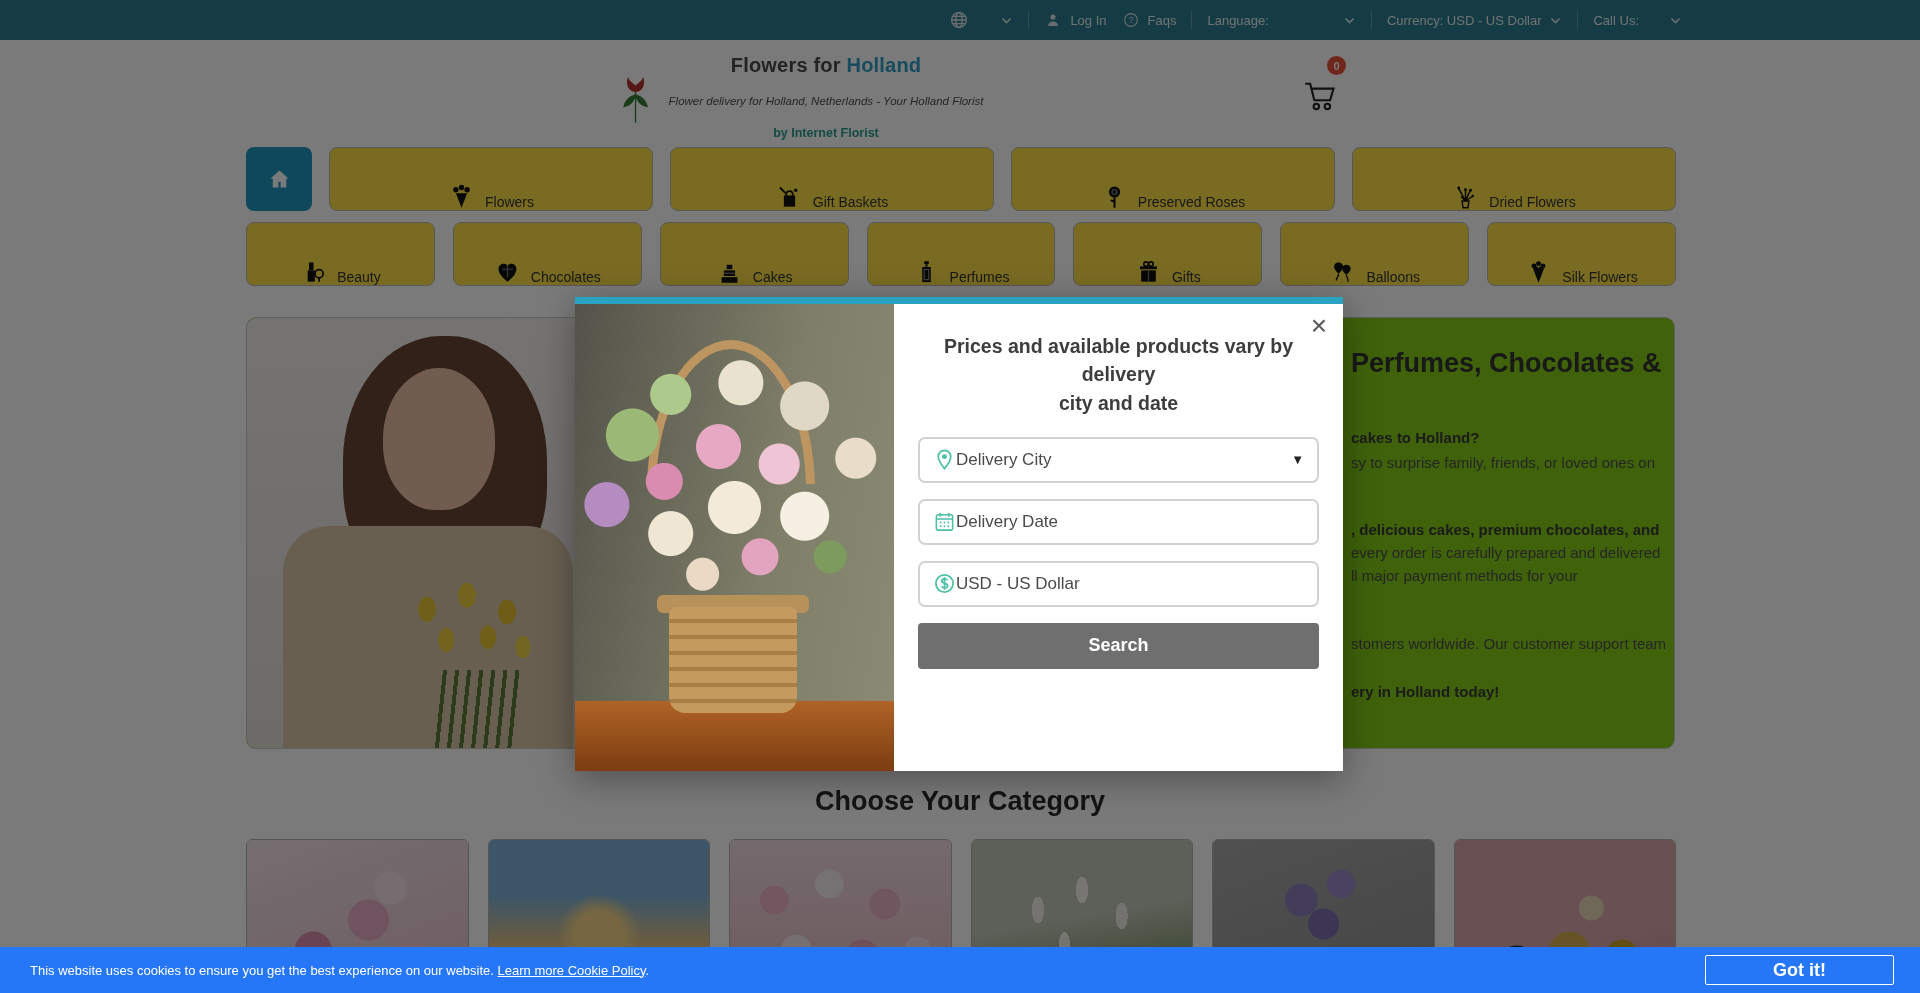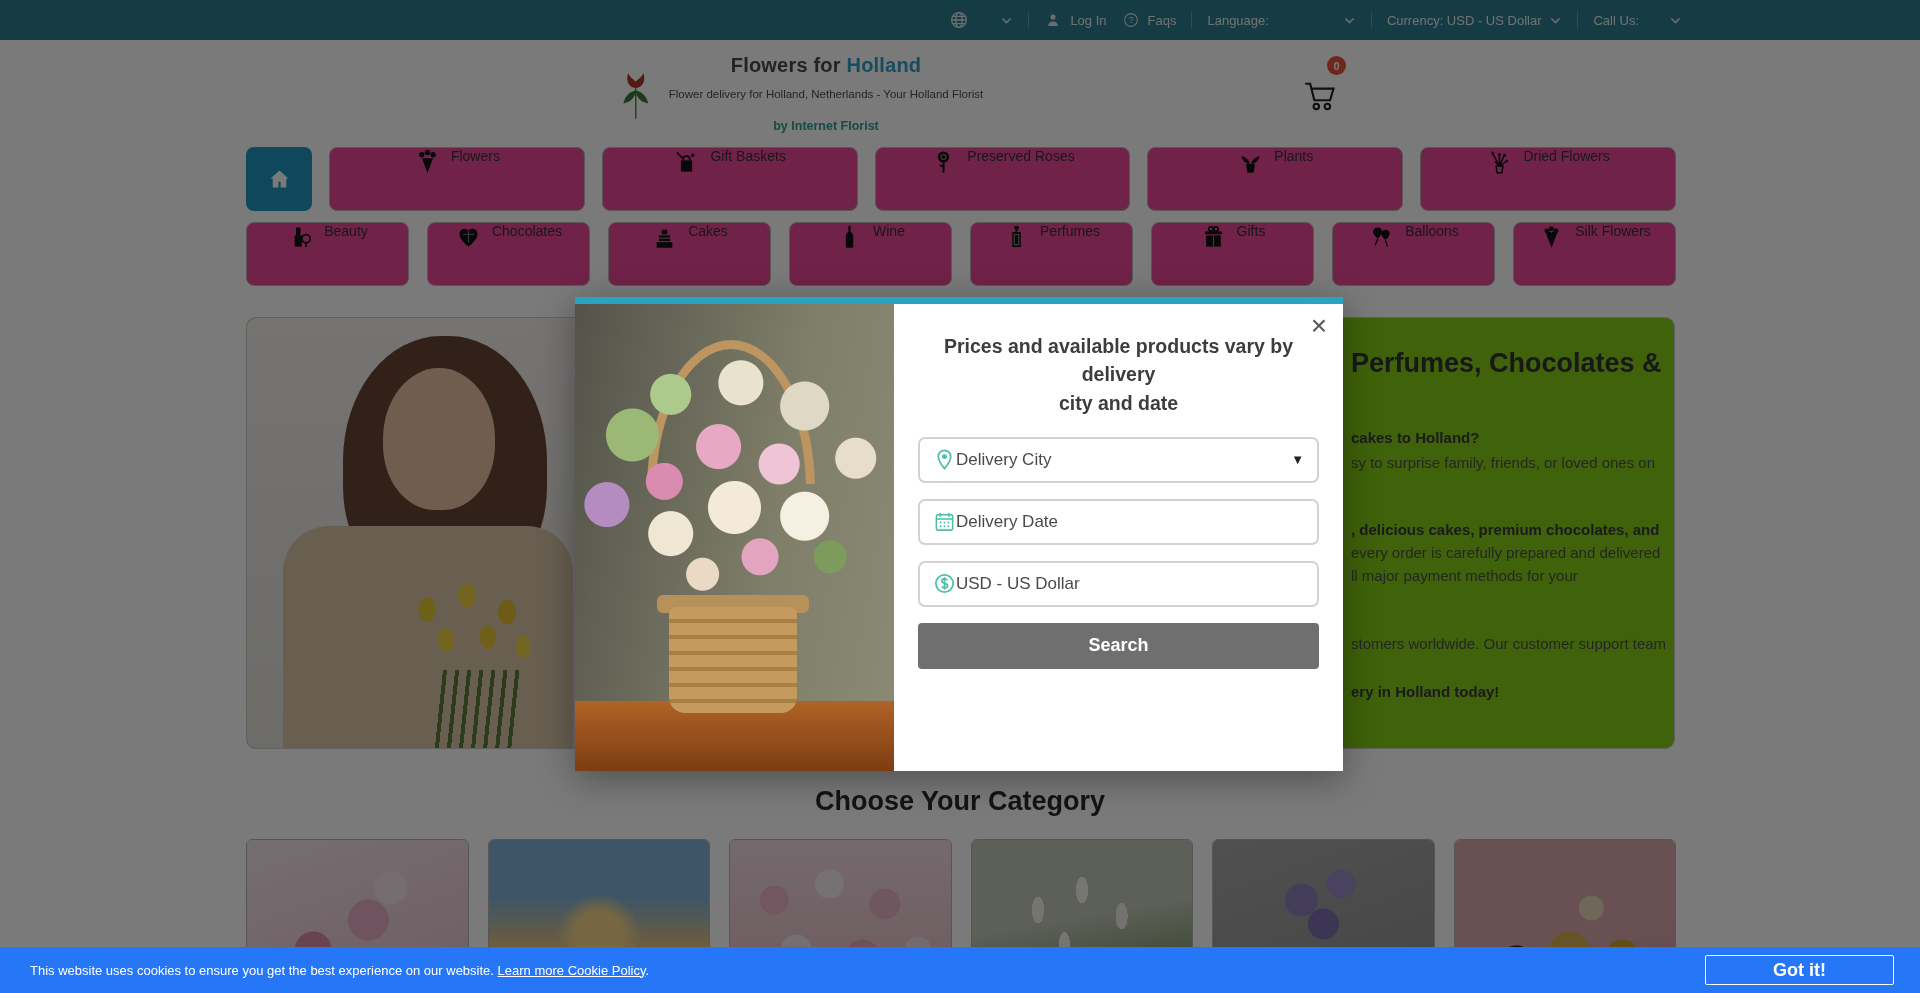--- a/index.html
+++ b/index.html
@@ -18,37 +18,37 @@
   .tb-ic-lg{width:22px;height:22px;display:block;}
   .chev{width:13px;height:13px;display:block;}
 
   
   .header{position:absolute;left:0;top:40px;width:1600px;height:88px;background:#fff;}
   .logo{position:absolute;left:50%;top:13px;transform:translateX(-50%);
         display:flex;align-items:center;gap:14px;cursor:pointer;}
   .logo-text{text-align:center;line-height:1.25;}
   .brand{font-size:20px;font-weight:bold;color:#4a4a4a;letter-spacing:.2px;}
   .brand .hl{color:#2e9fc4;}
-  .tagline{font-size:11.5px;color:#4e4e4e;margin-top:9px;}
+  .tagline{font-style:italic;font-size:11.5px;color:#4e4e4e;margin-top:16px;}
   .byline{font-size:12.5px;font-weight:bold;color:#2b9e8f;margin-top:18px;}
   .cart{position:absolute;right:258px;top:28px;width:40px;height:44px;cursor:pointer;}
   .cart svg{position:absolute;left:0;bottom:0;}
   .cart-badge{position:absolute;right:-4px;top:-12px;width:19px;height:19px;border-radius:50%;
               background:#e8503a;color:#fff;font-size:11px;font-weight:bold;
               display:flex;align-items:center;justify-content:center;}
 
   
   .nav{position:absolute;left:246px;top:147px;width:1430px;}
   .nav-row{display:flex;margin-bottom:11px;}
   .nav-row1{gap:17px;}
   .nav-row2{gap:18px;}
   .home-btn{width:66px;height:64px;background:#1e97bd;border-radius:8px;flex:none;
             display:flex;align-items:center;justify-content:center;cursor:pointer;}
-  .nav-btn{flex:1;height:62px;background:#ec4899;border:1px solid #b9b9b9;border-radius:8px;
-           display:flex;align-items:flex-start;justify-content:center;gap:10px;cursor:pointer;}
+  .nav-btn{flex:1;height:62px;background:#fde047;border:1px solid #b9b9b9;border-radius:8px;
+           display:flex;align-items:flex-end;justify-content:center;gap:10px;cursor:pointer;}
   .nav-btn .lbl{font-size:14px;color:#333;}
   .nav-ic{width:27px;height:27px;display:block;flex:none;}
 
   
   .hero{position:absolute;left:246px;top:317px;width:1429px;height:432px;background:#84cc16;
         border:1px solid #c9c9c9;border-radius:10px;box-sizing:border-box;overflow:hidden;}
   .hero-photo{position:absolute;left:0;top:0;width:640px;height:430px;overflow:hidden;
               background:linear-gradient(#f4f2ef,#e4e1db);}
   .hp-hair{position:absolute;left:96px;top:18px;width:204px;height:260px;background:#6a4632;
            border-radius:48% 48% 42% 42%;}
@@ -286,28 +286,20 @@
     <div class="nav-btn">
       <svg class="nav-ic" viewBox="0 0 24 24">
           <circle cx="12" cy="8" r="5" fill="#111"></circle>
           <circle cx="12" cy="8" r="2.2" fill="none" stroke="#888" stroke-width="1"></circle>
           <path d="M12 13v9" stroke="#111" stroke-width="1.8"></path>
           <path d="M12 17c-3 0-4-2-4-2s4-1 4 2z" fill="#111"></path>
         </svg>
       <span class="lbl">Preserved Roses</span>
     </div>
     <div class="nav-btn">
-      <svg class="nav-ic" viewBox="0 0 24 24" fill="#111">
-          <path d="M11.2 13C9 8 4 7 4 7s.6 6 7 7z"></path>
-          <path d="M12.8 13C15 8 20 7 20 7s-.6 6-7 7z"></path>
-          <path d="M8 14h8l-1.2 8H9.2z"></path>
-        </svg>
-      <span class="lbl">Plants</span>
-    </div>
-    <div class="nav-btn">
       <svg class="nav-ic" viewBox="0 0 24 24" fill="none" stroke="#111" stroke-width="1.3">
           <path d="M12 16V7M12 16 6 5M12 16l6-4M12 16 8 12M12 16l4-9"></path>
           <circle cx="6" cy="4.5" r="1.3" fill="#111" stroke="none"></circle>
           <circle cx="12" cy="6" r="1.3" fill="#111" stroke="none"></circle>
           <circle cx="16.5" cy="6.5" r="1.3" fill="#111" stroke="none"></circle>
           <circle cx="18.5" cy="11.5" r="1.1" fill="#111" stroke="none"></circle>
           <path d="M9 16h6l-.8 6H9.8z"></path>
         </svg>
       <span class="lbl">Dried Flowers</span>
     </div>
@@ -330,26 +322,20 @@
       <span class="lbl">Chocolates</span>
     </div>
     <div class="nav-btn">
       <svg class="nav-ic" viewBox="0 0 24 24" fill="#111">
           <path d="M9.5 6h5v4h-5z"></path>
           <path d="M7 11h10v5H7z"></path>
           <path d="M5 17h14v5H5z"></path>
           <path d="M7 13.5h10" stroke="#888" stroke-width="1"></path>
         </svg>
       <span class="lbl">Cakes</span>
-    </div>
-    <div class="nav-btn">
-      <svg class="nav-ic" viewBox="0 0 24 24" fill="#111">
-          <path d="M11 2.5h2V8c1.8.8 2.3 2 2.3 3.8V21a1 1 0 0 1-1 1H9.7a1 1 0 0 1-1-1v-9.2C8.7 10 9.2 8.8 11 8z"></path>
-        </svg>
-      <span class="lbl">Wine</span>
     </div>
     <div class="nav-btn">
       <svg class="nav-ic" viewBox="0 0 24 24" fill="#111">
           <path d="M10 2.8h4v2.6h-4z"></path>
           <path d="M11 5.6h2v2h-2z"></path>
           <path d="M8.2 8h7.6v13.4H8.2z"></path>
           <path d="M10 10.2h4v9H10z" fill="none" stroke="#888" stroke-width="1"></path>
         </svg>
       <span class="lbl">Perfumes</span>
     </div>

